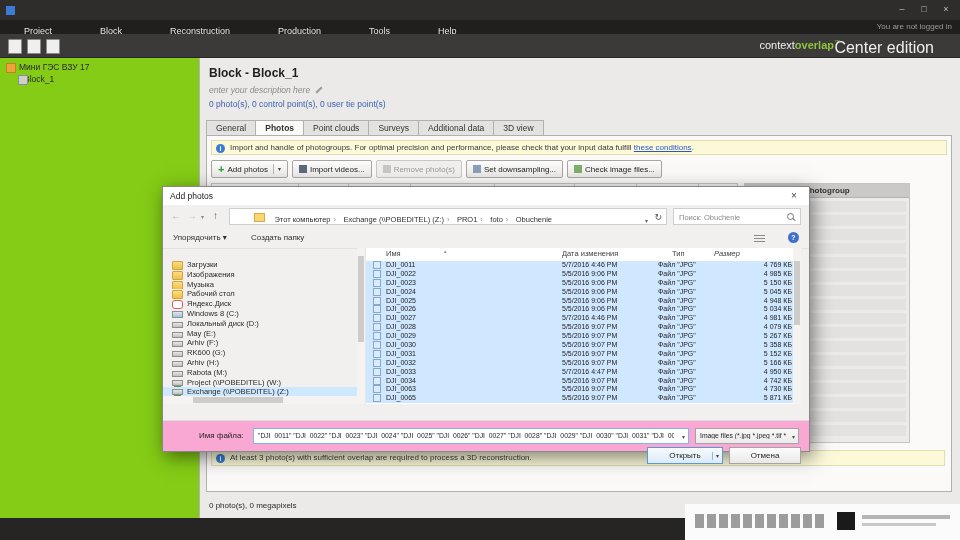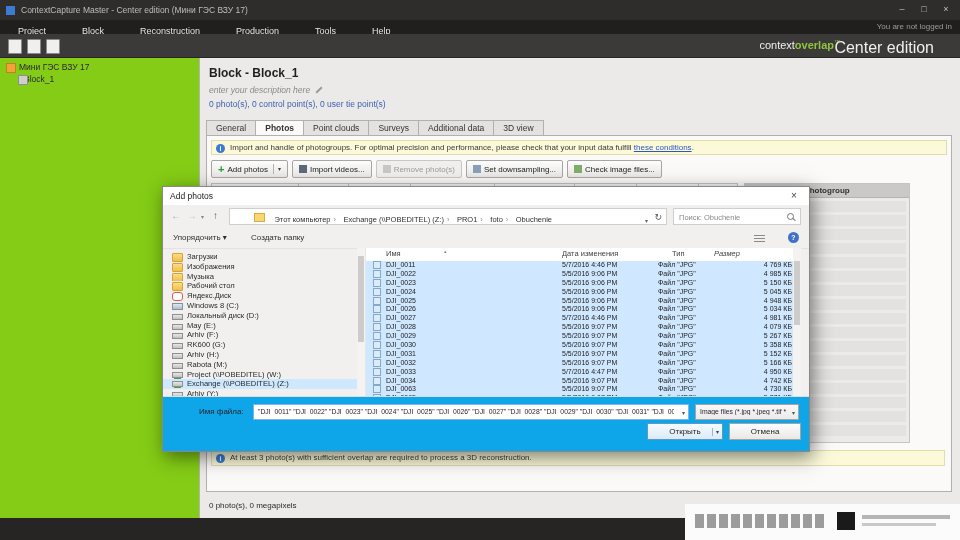--- a/index.html
+++ b/index.html
@@ -9,21 +9,21 @@
 
   
   #titlebar{position:absolute;left:0;top:0;width:100%;height:20px;background:#2e2d2c;}
   .app-ico{position:absolute;left:6px;top:6px;width:9px;height:9px;background:#3a7bd5;}
   #title-text{position:absolute;left:21px;top:5px;font-size:8.5px;color:#bdbdbd;white-space:nowrap;}
   #win-controls{position:absolute;right:4px;top:3px;display:flex;gap:2px;}
   #win-controls span{display:inline-block;width:20px;height:14px;line-height:13px;text-align:center;font-size:9px;color:#c0c0c0;}
 
   
   #menubar{position:absolute;left:0;top:20px;width:100%;height:14px;background:#211f1e;}
-  .menu-item{display:inline-block;padding:0 18px;font-size:9px;line-height:14px;color:#e6e6e6;}
+  .menu-item{display:inline-block;padding:0 24px;font-size:9px;line-height:14px;color:#e6e6e6;}
   #menu-right{position:absolute;right:8px;top:0;font-size:8px;line-height:14px;color:#9a9a9a;}
 
   
   #toolbar{position:absolute;left:0;top:34px;width:100%;height:23px;background:#3b3a39;border-bottom:1px solid #262626;}
   .tb-icon{position:absolute;top:5px;width:12px;height:13px;background:#efefef;border:1px solid #8a8a8a;border-radius:1px;}
   #tb1{left:8px;}#tb2{left:27px;}#tb3{left:46px;}
   #brand{position:absolute;right:120px;top:5px;font-size:11px;color:#f0f0f0;white-space:nowrap;}
   #brand .b2{color:#8fc43f;font-weight:bold;}
   #brand .tm{color:#8fc43f;font-size:6px;vertical-align:super;}
   #edition{position:absolute;right:26px;top:5px;font-size:16px;color:#efefef;}
@@ -117,21 +117,21 @@
   .search-icon{position:absolute;right:6px;top:4px;width:5px;height:5px;border:1px solid #777;border-radius:50%;}
   .search-icon::after{content:"";position:absolute;width:4px;height:1px;background:#777;transform:rotate(45deg);right:-3px;bottom:-1px;}
 
   #dlg-cmd{position:absolute;left:0;top:42px;width:100%;height:19px;border-bottom:1px solid #e3e2e1;}
   #cmd-organize{position:absolute;left:10px;top:4px;font-size:8px;color:#2f2f2f;}
   #cmd-newfolder{position:absolute;left:88px;top:4px;font-size:8px;color:#2f2f2f;}
   #cmd-views{position:absolute;right:44px;top:6px;width:11px;height:8px;background:repeating-linear-gradient(#8a8a8a 0 1px,transparent 1px 3px);}
   #cmd-help{position:absolute;right:10px;top:3px;width:11px;height:11px;border-radius:50%;background:#3f72c8;color:#fff;font-size:7px;line-height:11px;text-align:center;font-weight:bold;}
 
   #dlg-body{position:absolute;left:0;top:61px;right:0;bottom:47px;}
-  #dlg-side{position:absolute;left:0;top:4px;width:194px;bottom:8px;overflow:hidden;}
+  #dlg-side{position:absolute;left:0;top:12px;width:194px;bottom:8px;overflow:hidden;}
   .side-item{position:relative;height:9.8px;line-height:9.8px;font-size:7.6px;color:#2a2a2a;padding-left:24px;white-space:nowrap;overflow:hidden;}
   .side-item.selected{background:#cde8ff;}
   .ic{position:absolute;left:9px;top:1px;width:9px;height:7px;}
   .ic-folder{background:linear-gradient(#fcdd7f,#f0bf4d);border:1px solid #d3a33c;border-radius:1px;}
   .ic-cloud{background:#fff;border:1px solid #e05a4e;border-radius:3px;}
   .ic-drive-os{background:linear-gradient(#dfe7ee,#aebecb);border:1px solid #7f93a5;height:5px;top:2px;}
   .ic-drive{background:linear-gradient(#e8e8e8,#c0c0c0);border:1px solid #8f8f8f;height:4px;top:3px;}
   .ic-net{background:linear-gradient(#e8e8e8,#c0c0c0);border:1px solid #8f8f8f;height:4px;top:2px;box-shadow:0 3px 0 -2px #4a9e4a;}
   #side-hscroll{position:absolute;left:0;bottom:0;width:194px;height:8px;background:#f4f3f2;}
   #side-hscroll .thumb{position:absolute;left:30px;top:1px;width:90px;height:6px;background:#cdcccb;}
@@ -146,42 +146,41 @@
   #file-rows{position:absolute;left:0;top:13px;width:100%;bottom:0;overflow:hidden;}
   .file-row{position:relative;height:8.9px;}
   .file-row.selected{background:#cfe8ff;}
   .file-row span{position:absolute;top:0;font-size:7px;line-height:8.9px;color:#222;white-space:nowrap;}
   .f-ic{left:7px;top:1px;width:6px;height:6px;background:#dcebf8;border:1px solid #85a9cc;}
   .f-name{left:20px;}.f-date{left:196px;color:#333;}.f-type{left:292px;color:#333;}
   .f-size{left:346px;width:80px;text-align:right;color:#333;}
   #list-scroll{position:absolute;right:0;top:0;width:8px;height:100%;background:#f4f3f2;}
   #list-scroll .thumb{position:absolute;left:1px;top:13px;width:6px;height:64px;background:#cdcccb;}
 
-  #dlg-footer{position:absolute;left:0;bottom:0;width:100%;height:55px;background:#0ea5e9;border-top:1px solid #ddd;box-sizing:border-box;}
+  #dlg-footer{position:absolute;left:0;bottom:0;width:100%;height:31px;background:#f9a8d4;border-top:1px solid #ddd;box-sizing:border-box;}
   #fname-label{position:absolute;left:36px;top:10px;font-size:8px;color:#1f1f1f;}
   #fname-box{position:absolute;left:90px;top:7px;width:436px;height:16px;background:#fff;border:1px solid #7eb4ea;box-sizing:border-box;}
   #fname-text{position:absolute;left:4px;top:3px;right:14px;font-size:6.8px;color:#1f1f1f;white-space:nowrap;overflow:hidden;}
   #fname-caret{position:absolute;right:3px;top:4px;font-size:6px;color:#555;}
   #filter-box{position:absolute;left:532px;top:7px;width:104px;height:16px;background:linear-gradient(#f8f8f8,#ebebeb);border:1px solid #a5a4a3;box-sizing:border-box;}
   #filter-text{position:absolute;left:4px;top:3px;right:12px;font-size:6.8px;color:#1f1f1f;white-space:nowrap;overflow:hidden;}
   #filter-caret{position:absolute;right:3px;top:4px;font-size:6px;color:#555;}
   #btn-open{position:absolute;right:86px;top:26px;width:76px;height:17px;background:linear-gradient(#f6fbff,#dceaf7);
             border:1px solid #5e97c9;font-size:8px;color:#1f1f1f;text-align:center;line-height:15px;box-sizing:border-box;}
   #btn-open .caret{position:absolute;right:3px;top:4px;font-size:6px;color:#444;border-left:1px solid #9bb8d2;padding-left:3px;height:8px;line-height:8px;}
   #btn-cancel{position:absolute;right:8px;top:26px;width:72px;height:17px;background:linear-gradient(#fdfdfd,#e9e8e6);
               border:1px solid #a5a4a3;font-size:8px;color:#1f1f1f;text-align:center;line-height:15px;box-sizing:border-box;}
 </style>
 </head>
 <body>
 
 <div id="app">
 
   <div id="titlebar">
     <span class="app-ico"></span>
-    <span id="title-text">ContextCapture Master - Center edition (Мини ГЭС ВЗУ 17)</span>
     <div id="win-controls">
       <span>–</span>
       <span>□</span>
       <span>×</span>
     </div>
   </div>
 
   <div id="menubar">
     <div>
       

